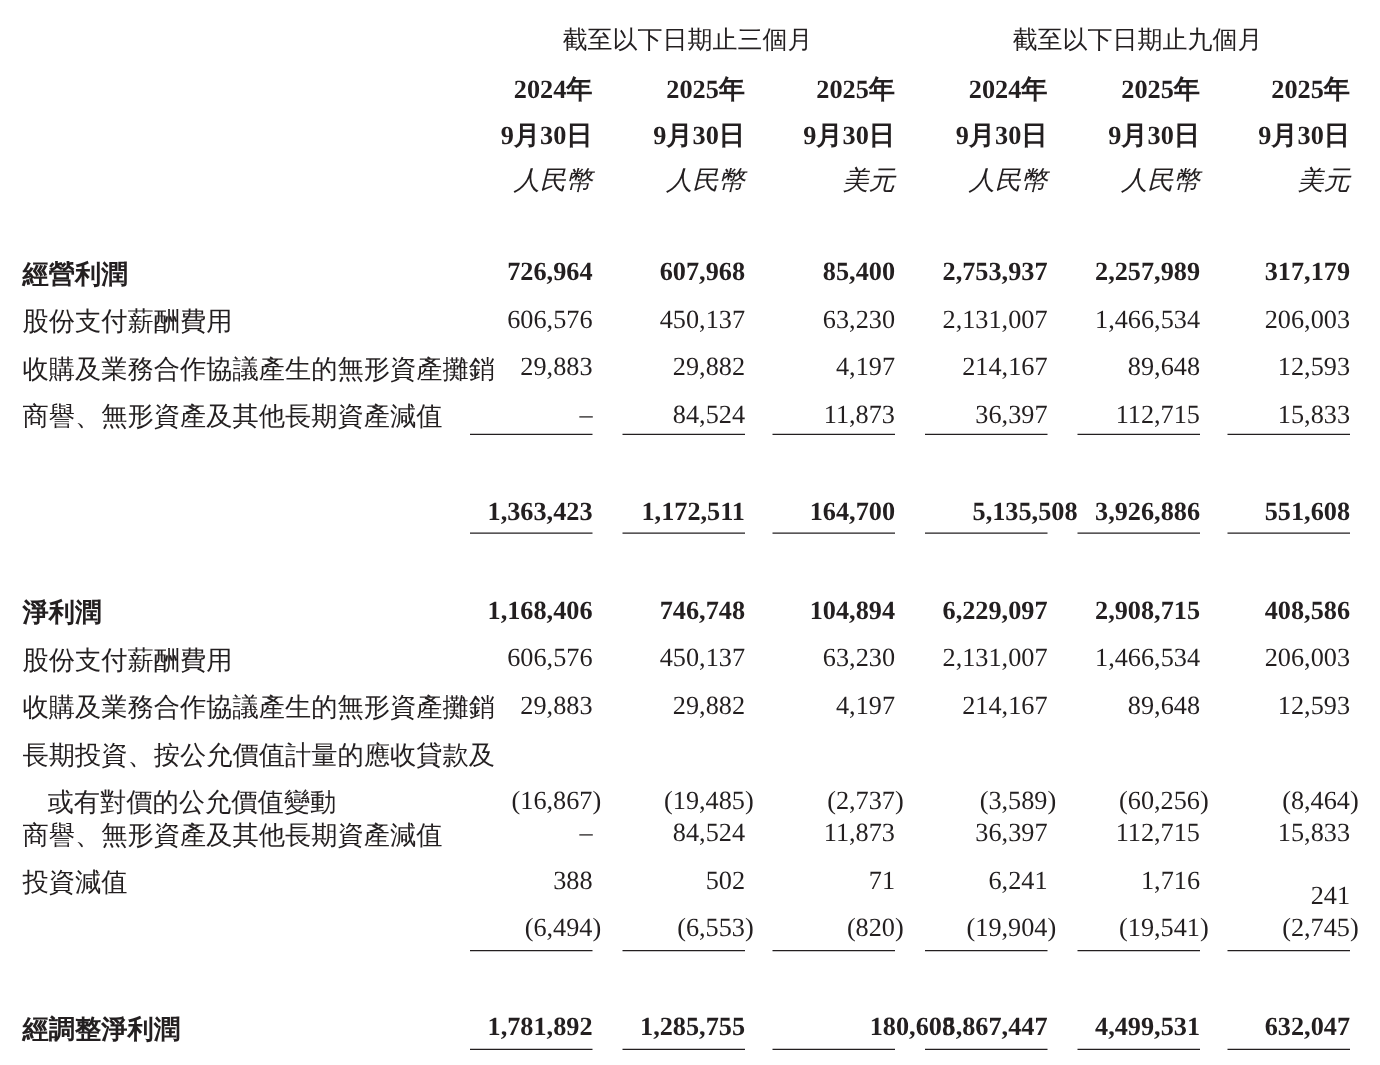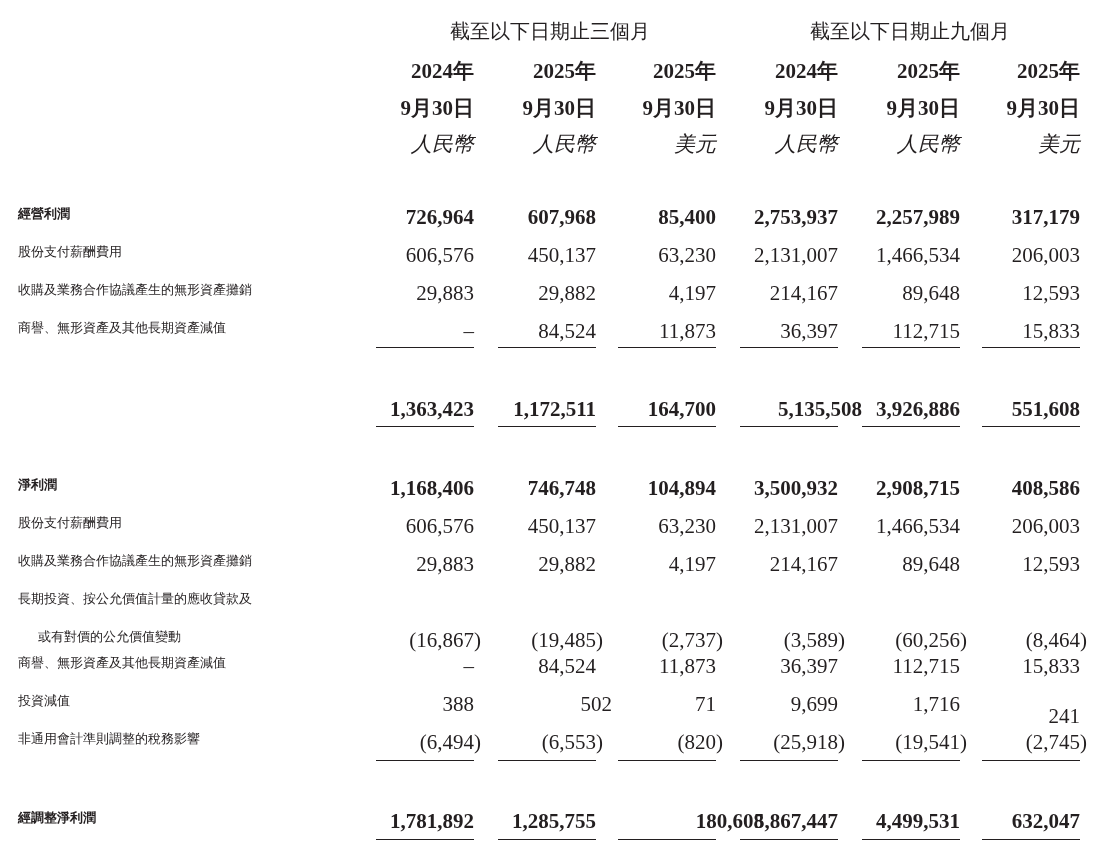--- a/index.html
+++ b/index.html
@@ -6,21 +6,21 @@
   body { width:1104px; height:852px; position:relative; overflow:hidden;
          font-family:"Liberation Serif","DejaVu Serif",serif; color:#231f20; }
   .grp { position:absolute; top:18px; font-size:20px; text-align:center; width:300px; }
   .grp.g1 { left:400px; }
   .grp.g2 { left:760px; }
   .col { position:absolute; width:110px; text-align:right; font-size:21px; }
   .hdr-year { top:57px; font-weight:bold; }
   .hdr-date { top:94px; font-weight:bold; }
   .hdr-cur  { top:130px; font-style:italic; }
   .row { position:absolute; left:0; width:1104px; height:34px; }
-  .lbl { position:absolute; left:18px; font-size:13px; white-space:nowrap; }
+  .lbl { position:absolute; left:18px; font-size:21px; white-space:nowrap; }
   .lbl.bold { font-weight:bold; }
   .lbl.indent { left:38px; }
   .val { position:absolute; width:140px; text-align:right; font-size:21px; top:0; }
   .val.bold { font-weight:bold; }
   .rule { position:absolute; height:1px; background:#231f20; width:98px; }
 </style>
 </head>
 <body>
 
 <div>
@@ -90,21 +90,21 @@
         <div class="val bold" style="left: 576px; top: 0px;">164,700</div>
         <div class="val bold" style="left: 698px; top: 0px; margin-left: 24px;">5,135,508</div>
         <div class="val bold" style="left: 820px; top: 0px;">3,926,886</div>
         <div class="val bold" style="left: 940px; top: 0px;">551,608</div>
       </div>
       <div class="row" style="top: 476px;">
         <div class="lbl bold">淨利潤</div>
         <div class="val bold" style="left: 334px; top: 0px;">1,168,406</div>
         <div class="val bold" style="left: 456px; top: 0px;">746,748</div>
         <div class="val bold" style="left: 576px; top: 0px;">104,894</div>
-        <div class="val bold" style="left: 698px; top: 0px;">3,500,932</div>
+        <div class="val bold" style="left: 698px; top: 0px;">6,229,097</div>
         <div class="val bold" style="left: 820px; top: 0px;">2,908,715</div>
         <div class="val bold" style="left: 940px; top: 0px;">408,586</div>
       </div>
       <div class="row" style="top: 514px;">
         <div class="lbl">股份支付薪酬費用</div>
         <div class="val" style="left: 334px; top: 0px;">606,576</div>
         <div class="val" style="left: 456px; top: 0px;">450,137</div>
         <div class="val" style="left: 576px; top: 0px;">63,230</div>
         <div class="val" style="left: 698px; top: 0px;">2,131,007</div>
         <div class="val" style="left: 820px; top: 0px;">1,466,534</div>
@@ -134,32 +134,31 @@
         <div class="val" style="left: 334px; top: 0px;">–</div>
         <div class="val" style="left: 456px; top: 0px;">84,524</div>
         <div class="val" style="left: 576px; top: 0px;">11,873</div>
         <div class="val" style="left: 698px; top: 0px;">36,397</div>
         <div class="val" style="left: 820px; top: 0px;">112,715</div>
         <div class="val" style="left: 940px; top: 0px;">15,833</div>
       </div>
       <div class="row" style="top: 692px;">
         <div class="lbl">投資減值</div>
         <div class="val" style="left: 334px; top: 0px;">388</div>
-        <div class="val" style="left: 456px; top: 0px; margin-left: 16px;">502</div>
+        <div class="val" style="left: 456px; top: 0px;">502</div>
         <div class="val" style="left: 576px; top: 0px;">71</div>
-        <div class="val" style="left: 698px; top: 0px;">9,699</div>
+        <div class="val" style="left: 698px; top: 0px;">6,241</div>
         <div class="val" style="left: 820px; top: 0px;">1,716</div>
         <div class="val" style="left: 940px; top: 12px;">241</div>
       </div>
       <div class="row" style="top: 730px;">
-        <div class="lbl">非通用會計準則調整的稅務影響</div>
         <div class="val" style="left: 341px; top: 0px;">(6,494)</div>
         <div class="val" style="left: 463px; top: 0px;">(6,553)</div>
         <div class="val" style="left: 583px; top: 0px;">(820)</div>
-        <div class="val" style="left: 705px; top: 0px;">(25,918)</div>
+        <div class="val" style="left: 705px; top: 0px;">(19,904)</div>
         <div class="val" style="left: 827px; top: 0px;">(19,541)</div>
         <div class="val" style="left: 947px; top: 0px;">(2,745)</div>
       </div>
       <div class="row" style="top: 809px;">
         <div class="lbl bold">經調整淨利潤</div>
         <div class="val bold" style="left: 334px; top: 0px;">1,781,892</div>
         <div class="val bold" style="left: 456px; top: 0px;">1,285,755</div>
         <div class="val bold" style="left: 576px; top: 0px; margin-left: 48px;">180,608</div>
         <div class="val bold" style="left: 698px; top: 0px;">5,867,447</div>
         <div class="val bold" style="left: 820px; top: 0px;">4,499,531</div>

